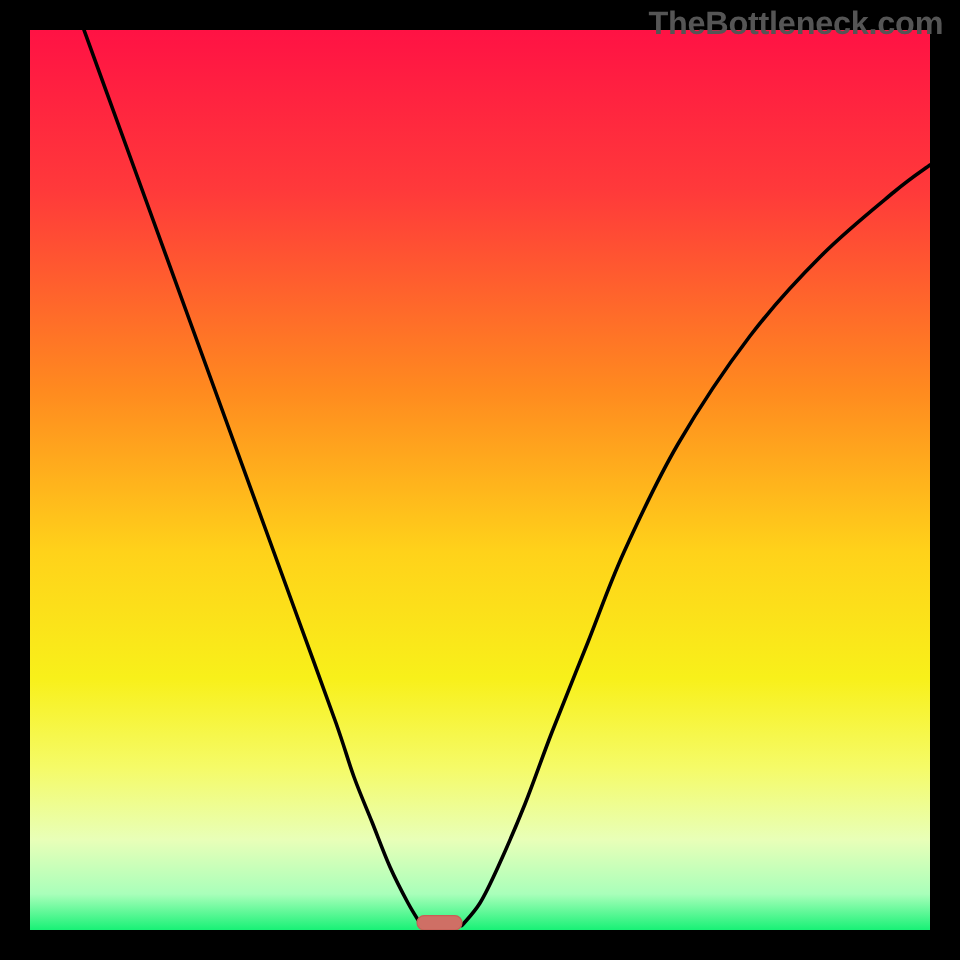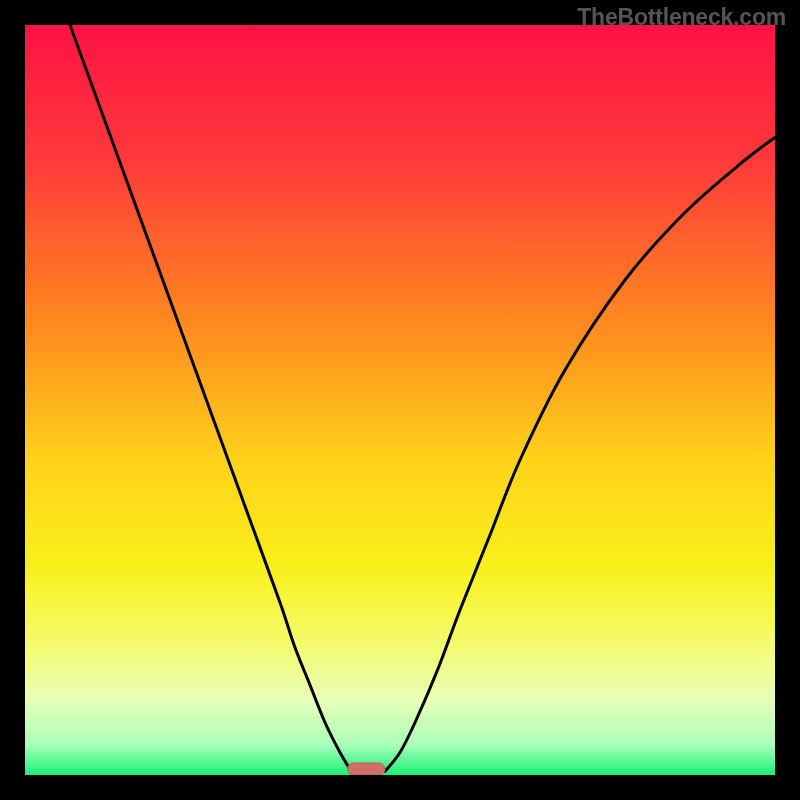--- a/index.html
+++ b/index.html
@@ -27,21 +27,21 @@
     overflow: hidden;
   }
   .plot svg {
     display: block;
   }
   .watermark {
     position: absolute;
     top: 4px;
     right: 14px;
     color: #555;
-    font-size: 23px;
+    font-size: 27px;
     font-weight: 600;
     letter-spacing: -0.2px;
   }
 </style>
 </head>
 <body>
 
 <div class="frame">
   <div class="plot">
     <svg id="plot-svg" width="750" height="750" viewBox="0 0 750 750">

